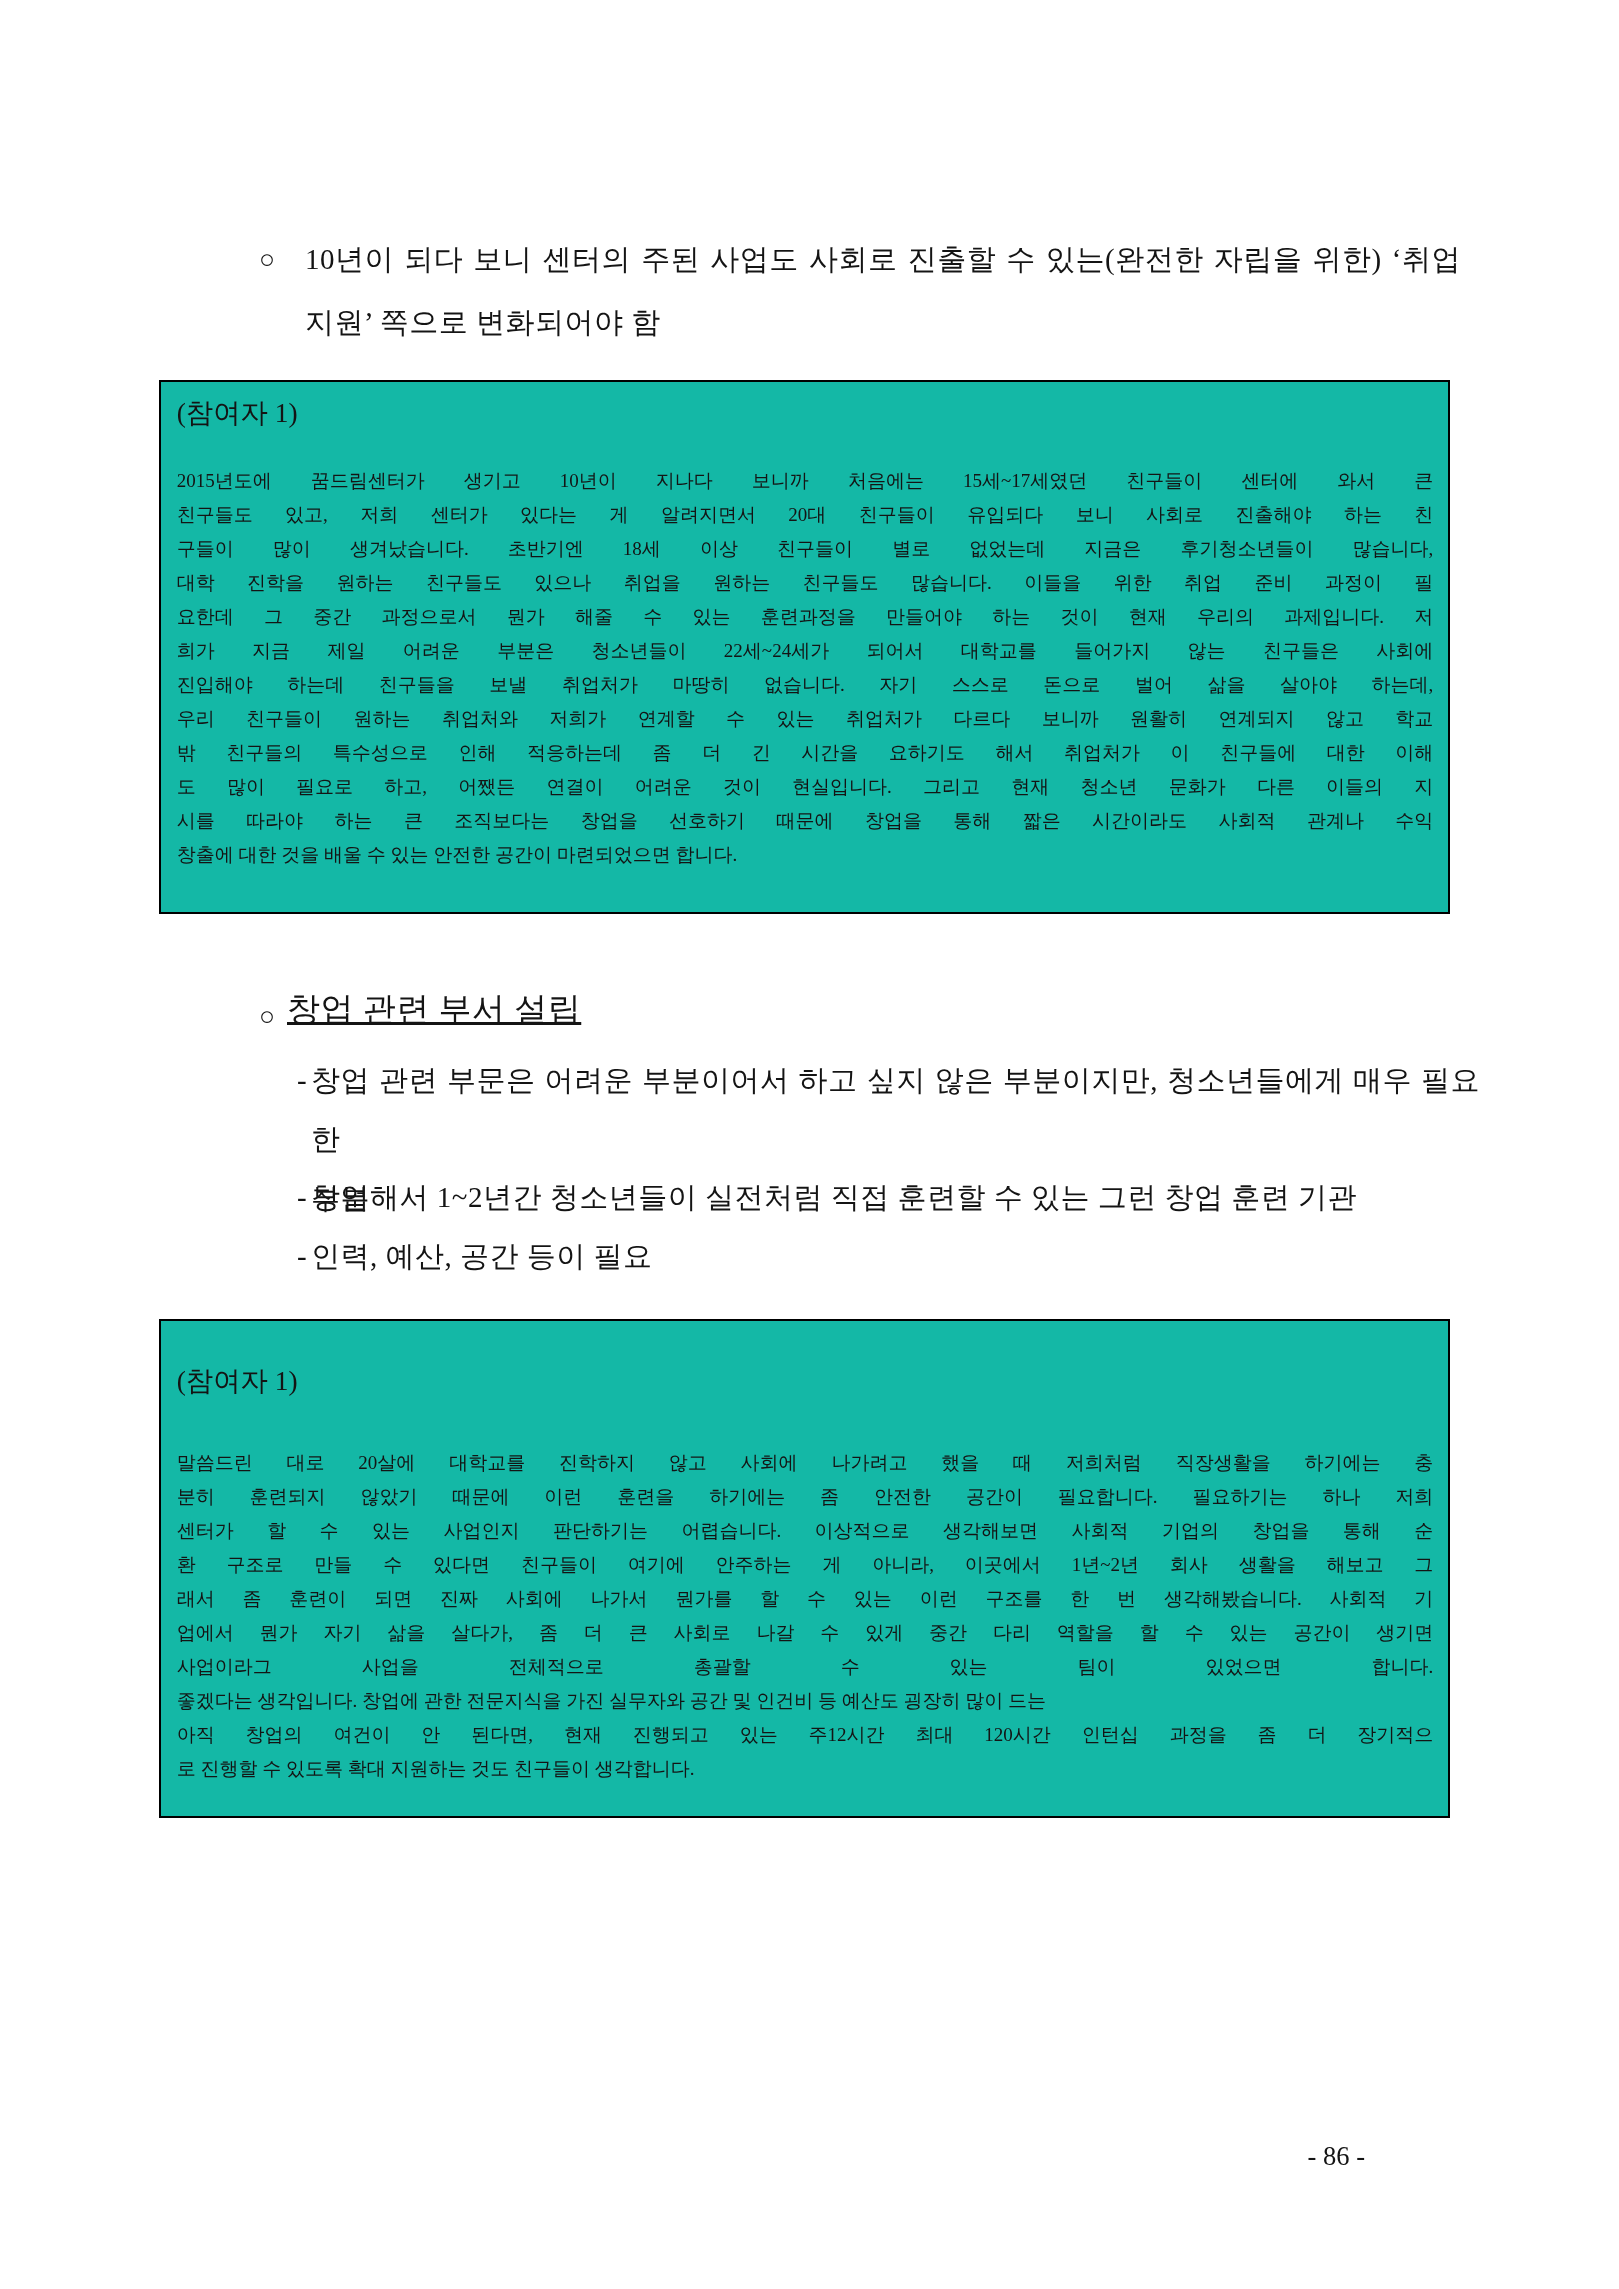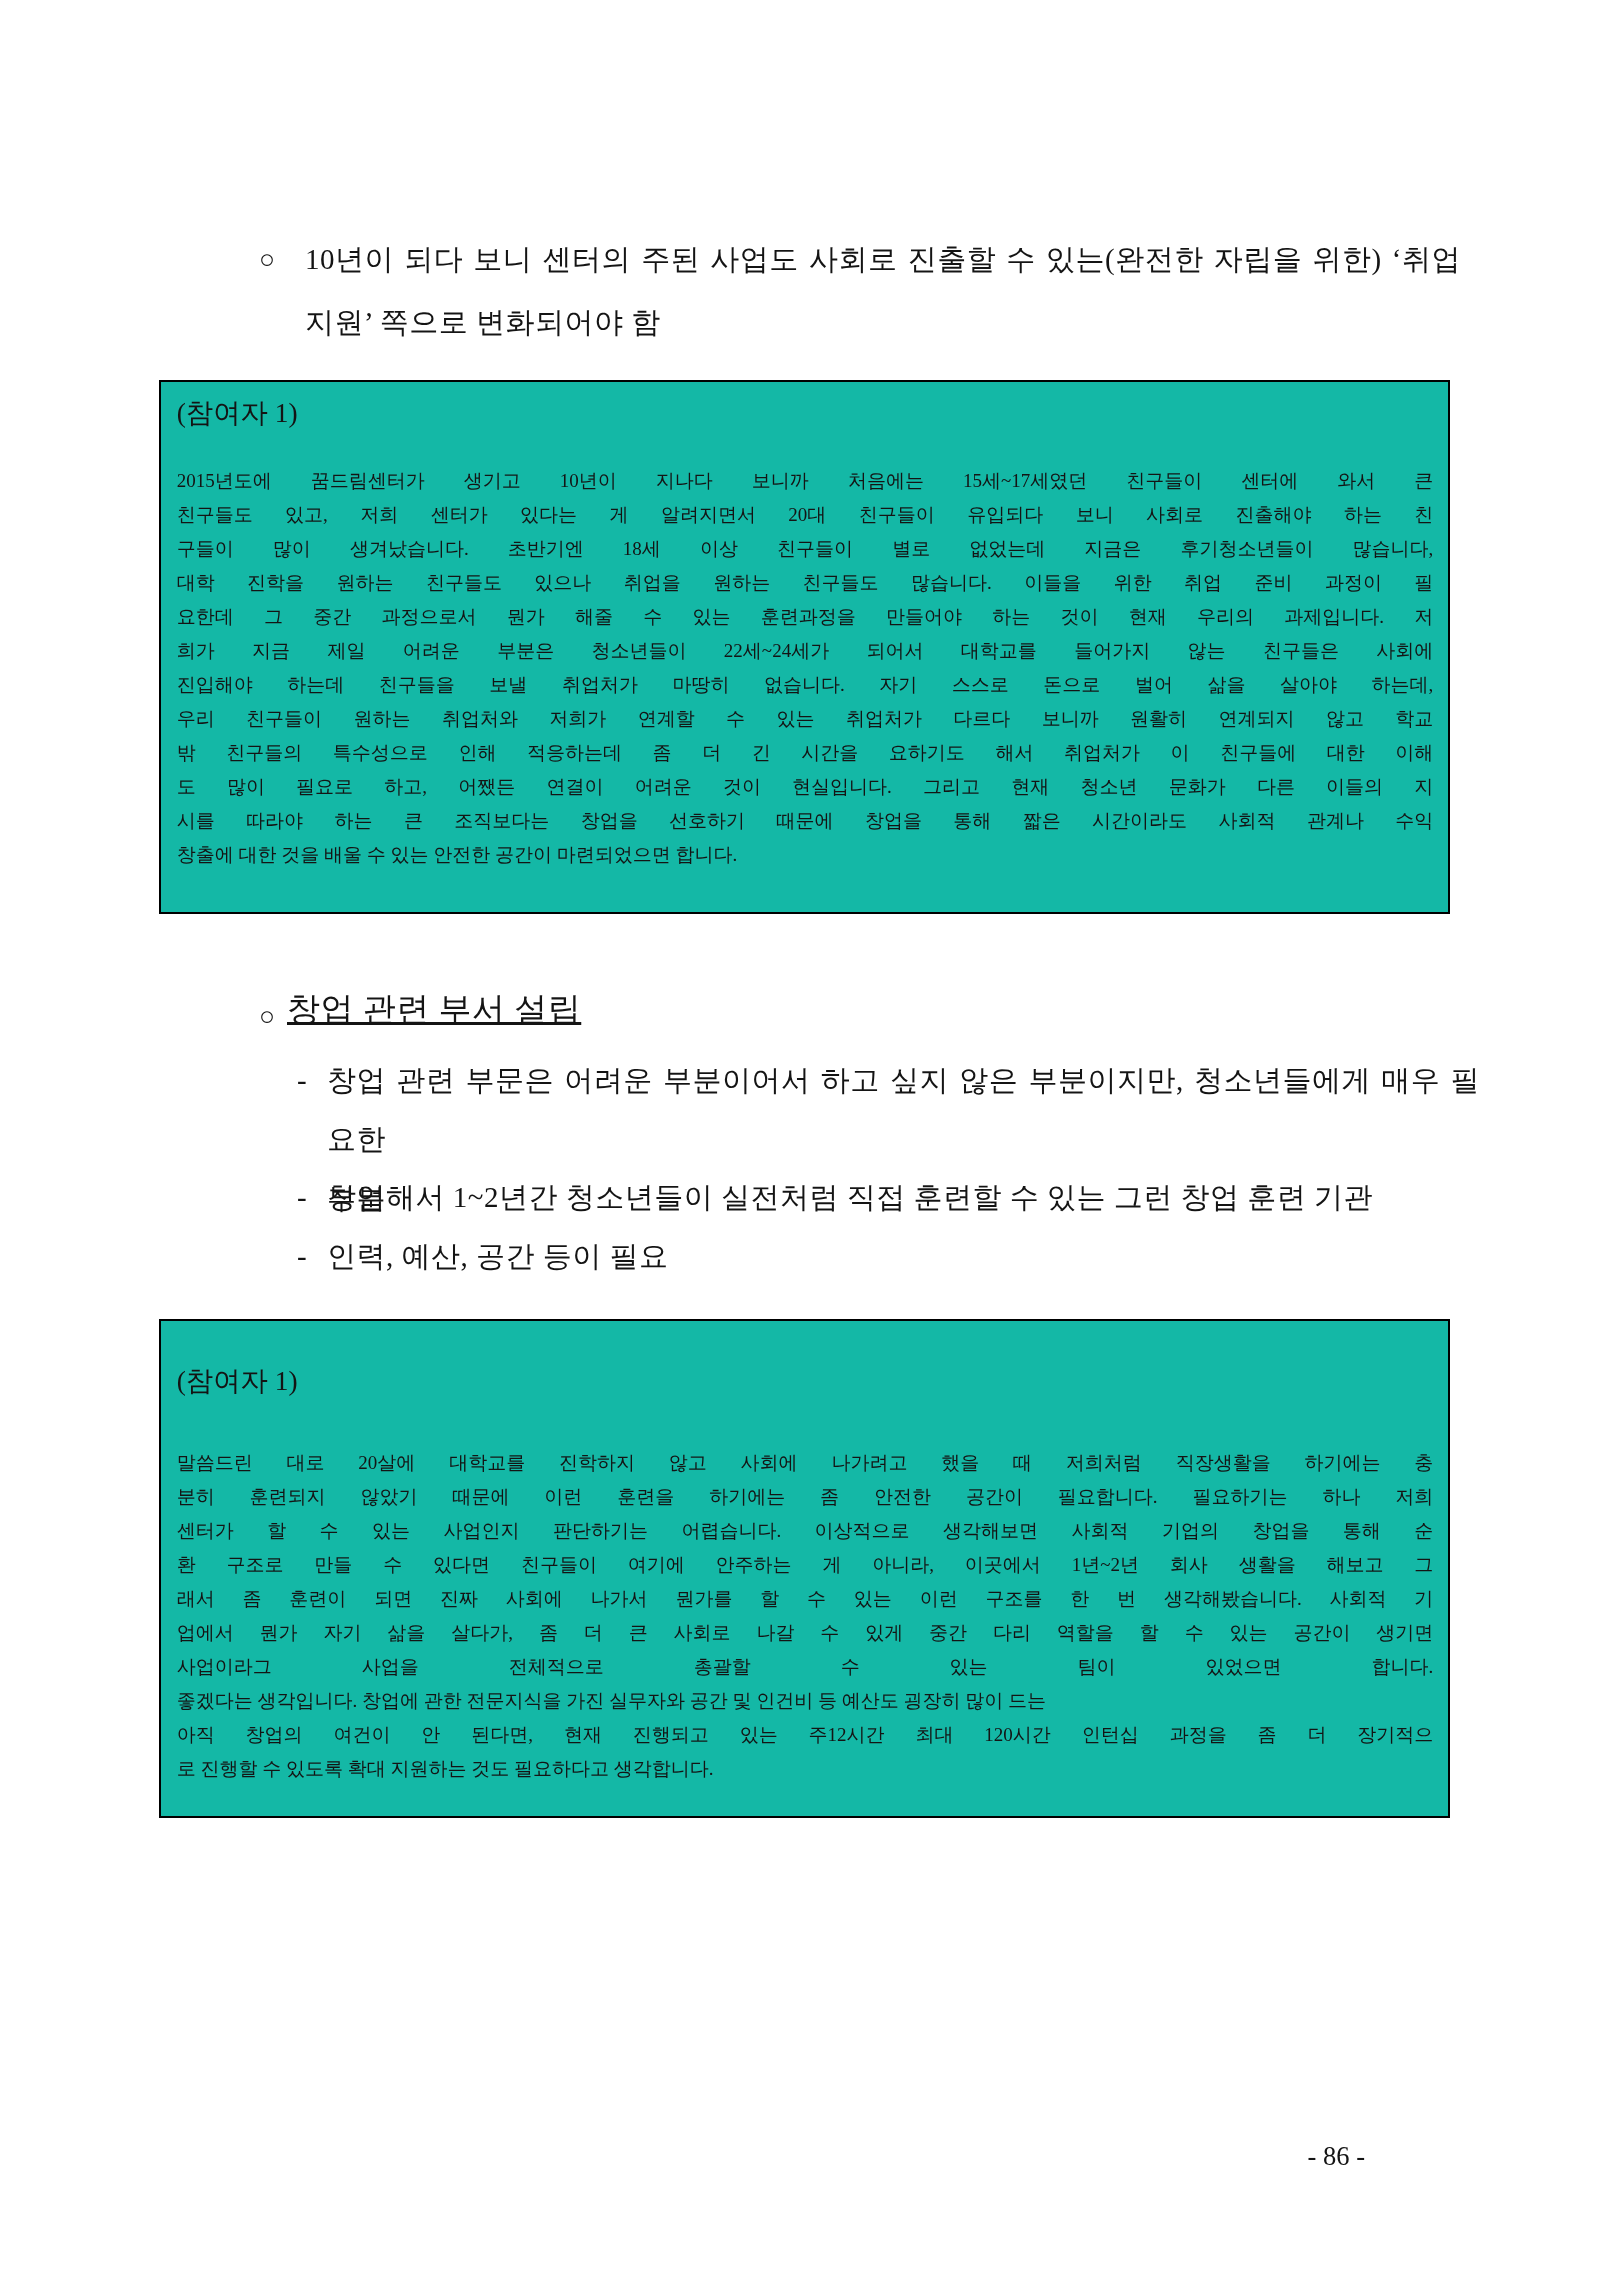--- a/index.html
+++ b/index.html
@@ -29,21 +29,21 @@
   #bullet1 { left:259px; top:228px; width:1202px; }
 
   #bullet2-title { left:259px; top:985px; width:1202px; }
   #bullet2-title .title { margin-left:28px; font-size:33px; line-height:49px; letter-spacing:0.5px;text-decoration:underline; }
 
   .dash-item { position:absolute; left:297px; width:1183px; }
   .dash-item .marker {
     position:absolute; left:0; top:0;
     font-size:29px; line-height:59px;
   }
-  .dash-item .content { margin-left:30px; }
+  .dash-item .content { margin-left:14px; }
   .dash-item .content .line {
     font-size:29px; line-height:59px;
     text-align:justify; text-align-last:justify;
     letter-spacing:0.5px;
   }
   .dash-item .content .line:last-child { text-align-last:left; }
   #dash1 { top:1051px; }
   #dash2 { top:1168px; }
   #dash3 { top:1227px; }
 
@@ -138,18 +138,18 @@
       <div class="line">분히 훈련되지 않았기 때문에 이런 훈련을 하기에는 좀 안전한 공간이 필요합니다. 필요하기는 하나 저희</div>
       <div class="line">센터가 할 수 있는 사업인지 판단하기는 어렵습니다. 이상적으로 생각해보면 사회적 기업의 창업을 통해 순</div>
       <div class="line">환 구조로 만들 수 있다면 친구들이 여기에 안주하는 게 아니라, 이곳에서 1년~2년 회사 생활을 해보고 그</div>
       <div class="line">래서 좀 훈련이 되면 진짜 사회에 나가서 뭔가를 할 수 있는 이런 구조를 한 번 생각해봤습니다. 사회적 기</div>
       <div class="line">업에서 뭔가 자기 삶을 살다가, 좀 더 큰 사회로 나갈 수 있게 중간 다리 역할을 할 수 있는 공간이 생기면</div>
       <div class="line">사업이라그 사업을 전체적으로 총괄할 수 있는 팀이 있었으면 합니다.</div>
       <div class="line">좋겠다는 생각입니다. 창업에 관한 전문지식을 가진 실무자와 공간 및 인건비 등 예산도 굉장히 많이 드는</div>
     </div>
   <div class="para">
       <div class="line">아직 창업의 여건이 안 된다면, 현재 진행되고 있는 주12시간 최대 120시간 인턴십 과정을 좀 더 장기적으</div>
-      <div class="line">로 진행할 수 있도록 확대 지원하는 것도 필요하다고 생각합니다.</div>
+      <div class="line">로 진행할 수 있도록 확대 지원하는 것도 친구들이 생각합니다.</div>
     </div>
 </div>
 
 <div id="page-footer">- 86 -</div>
 
 
 </body></html>

